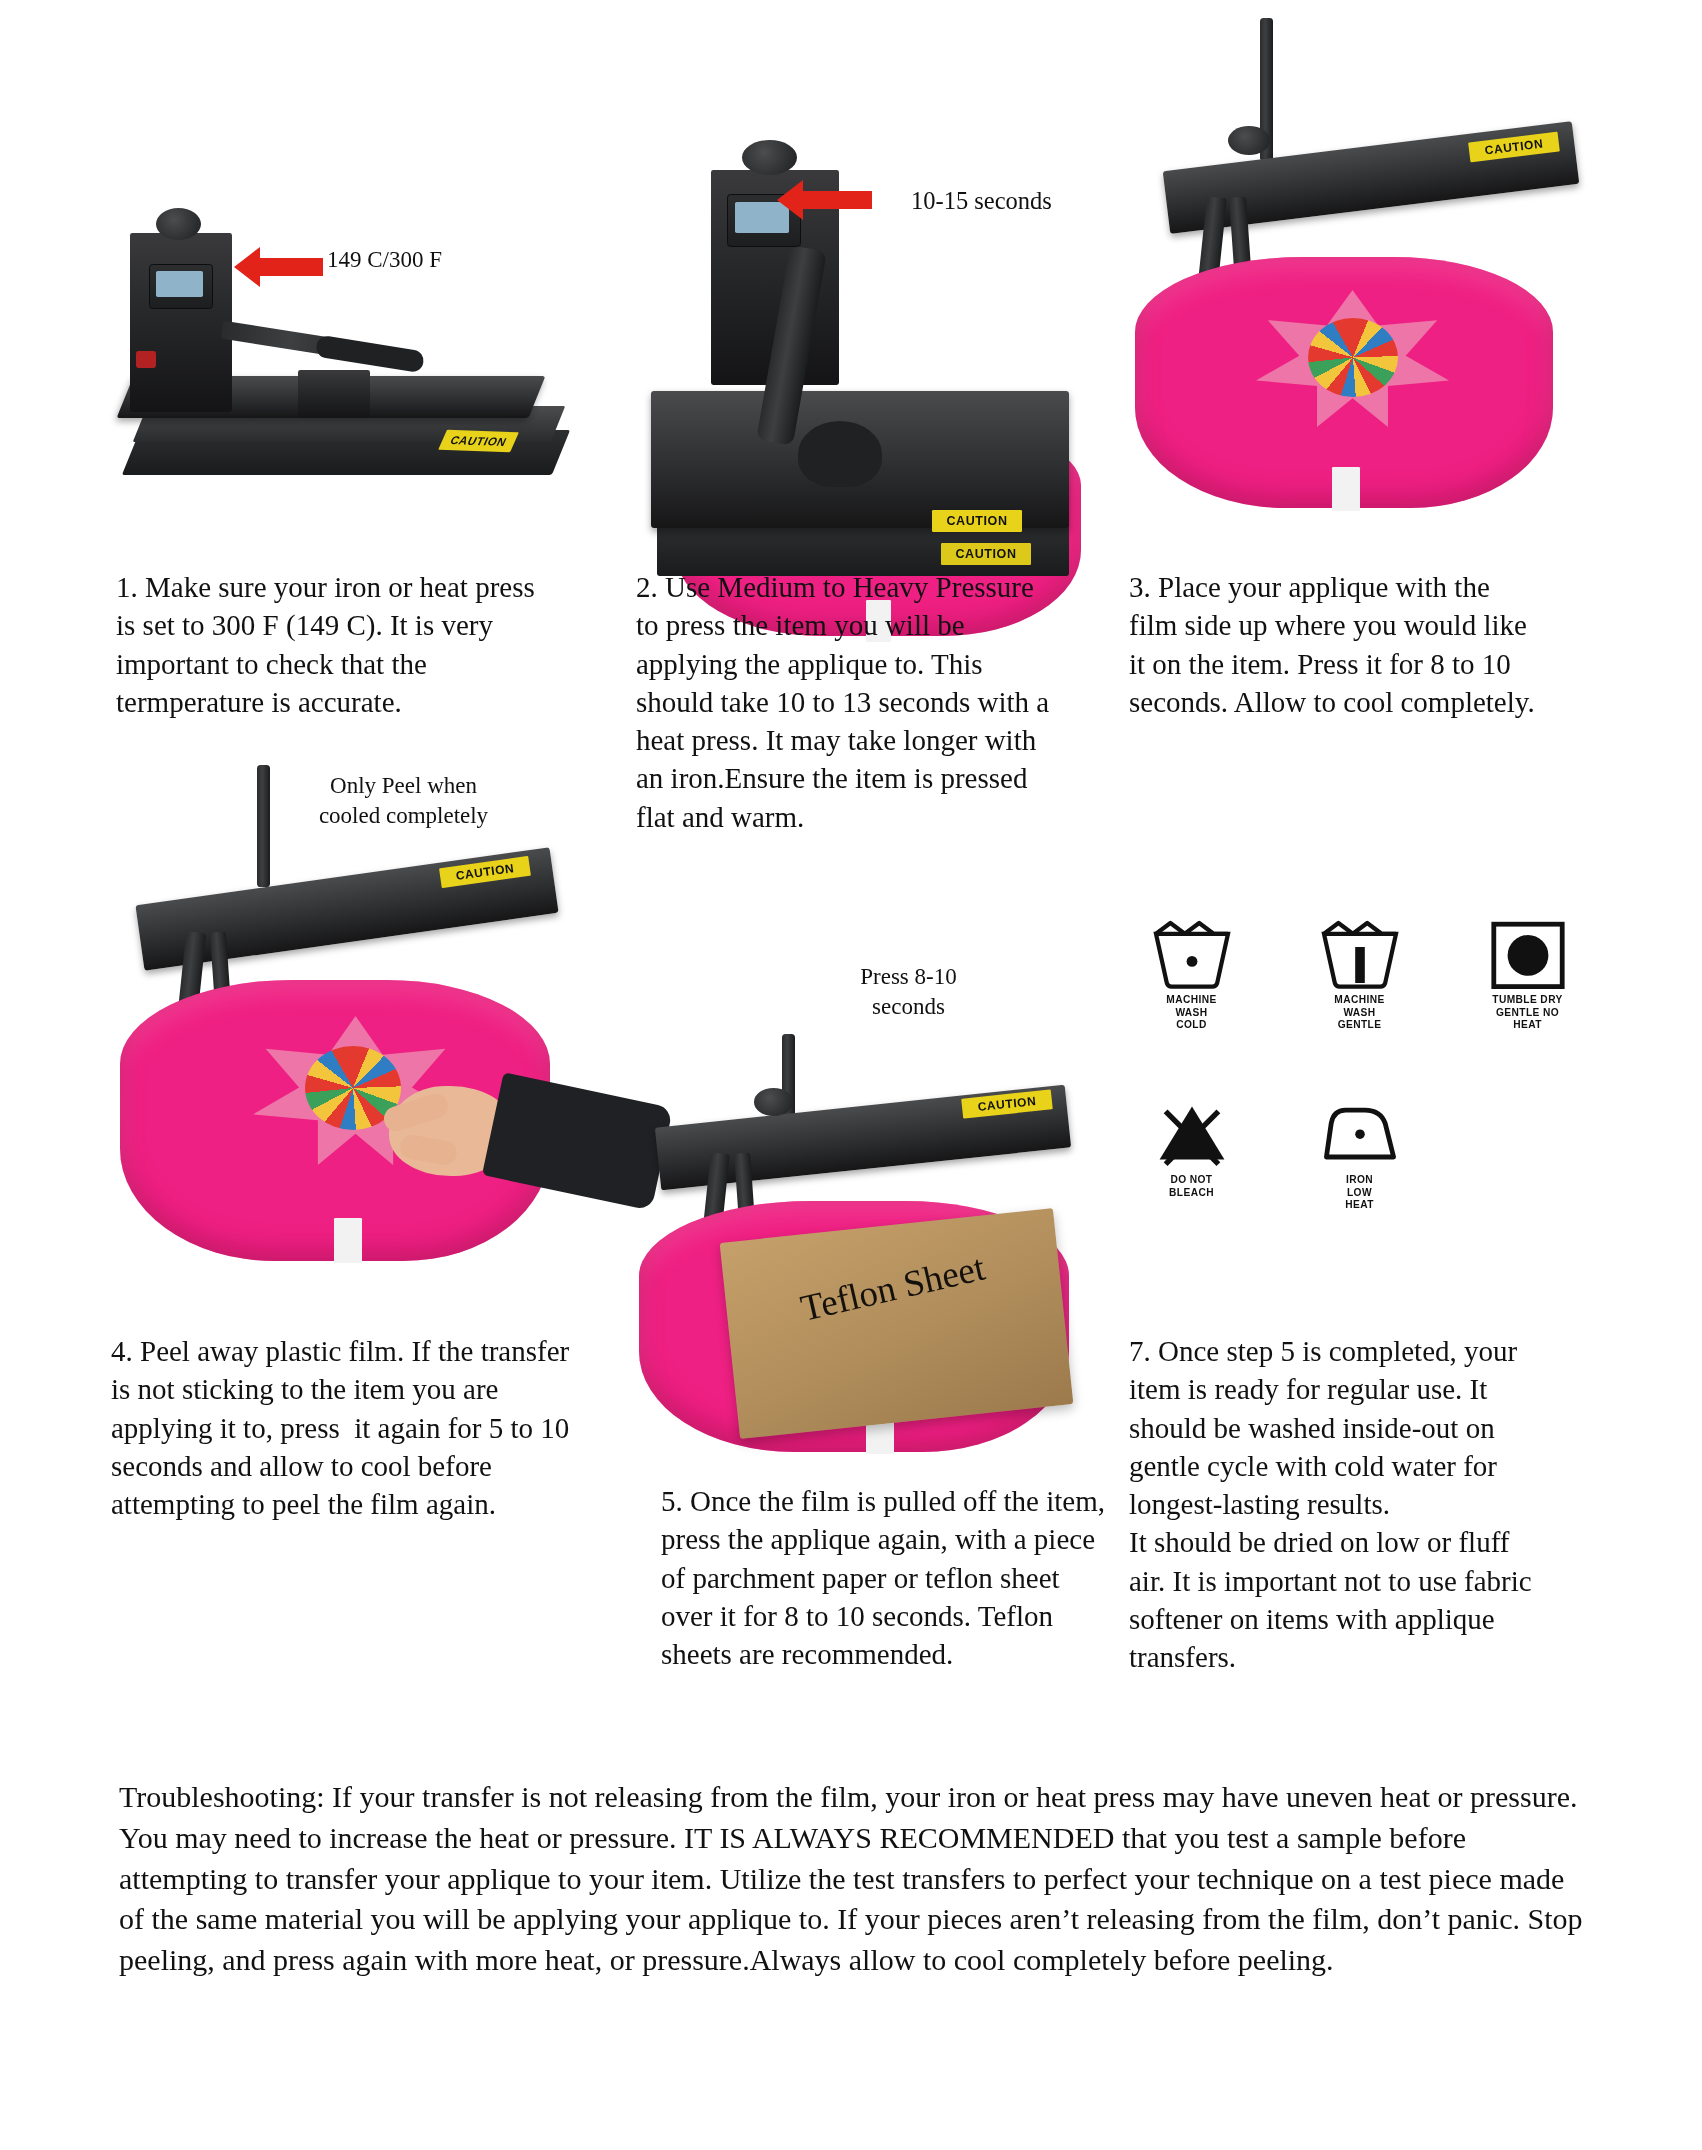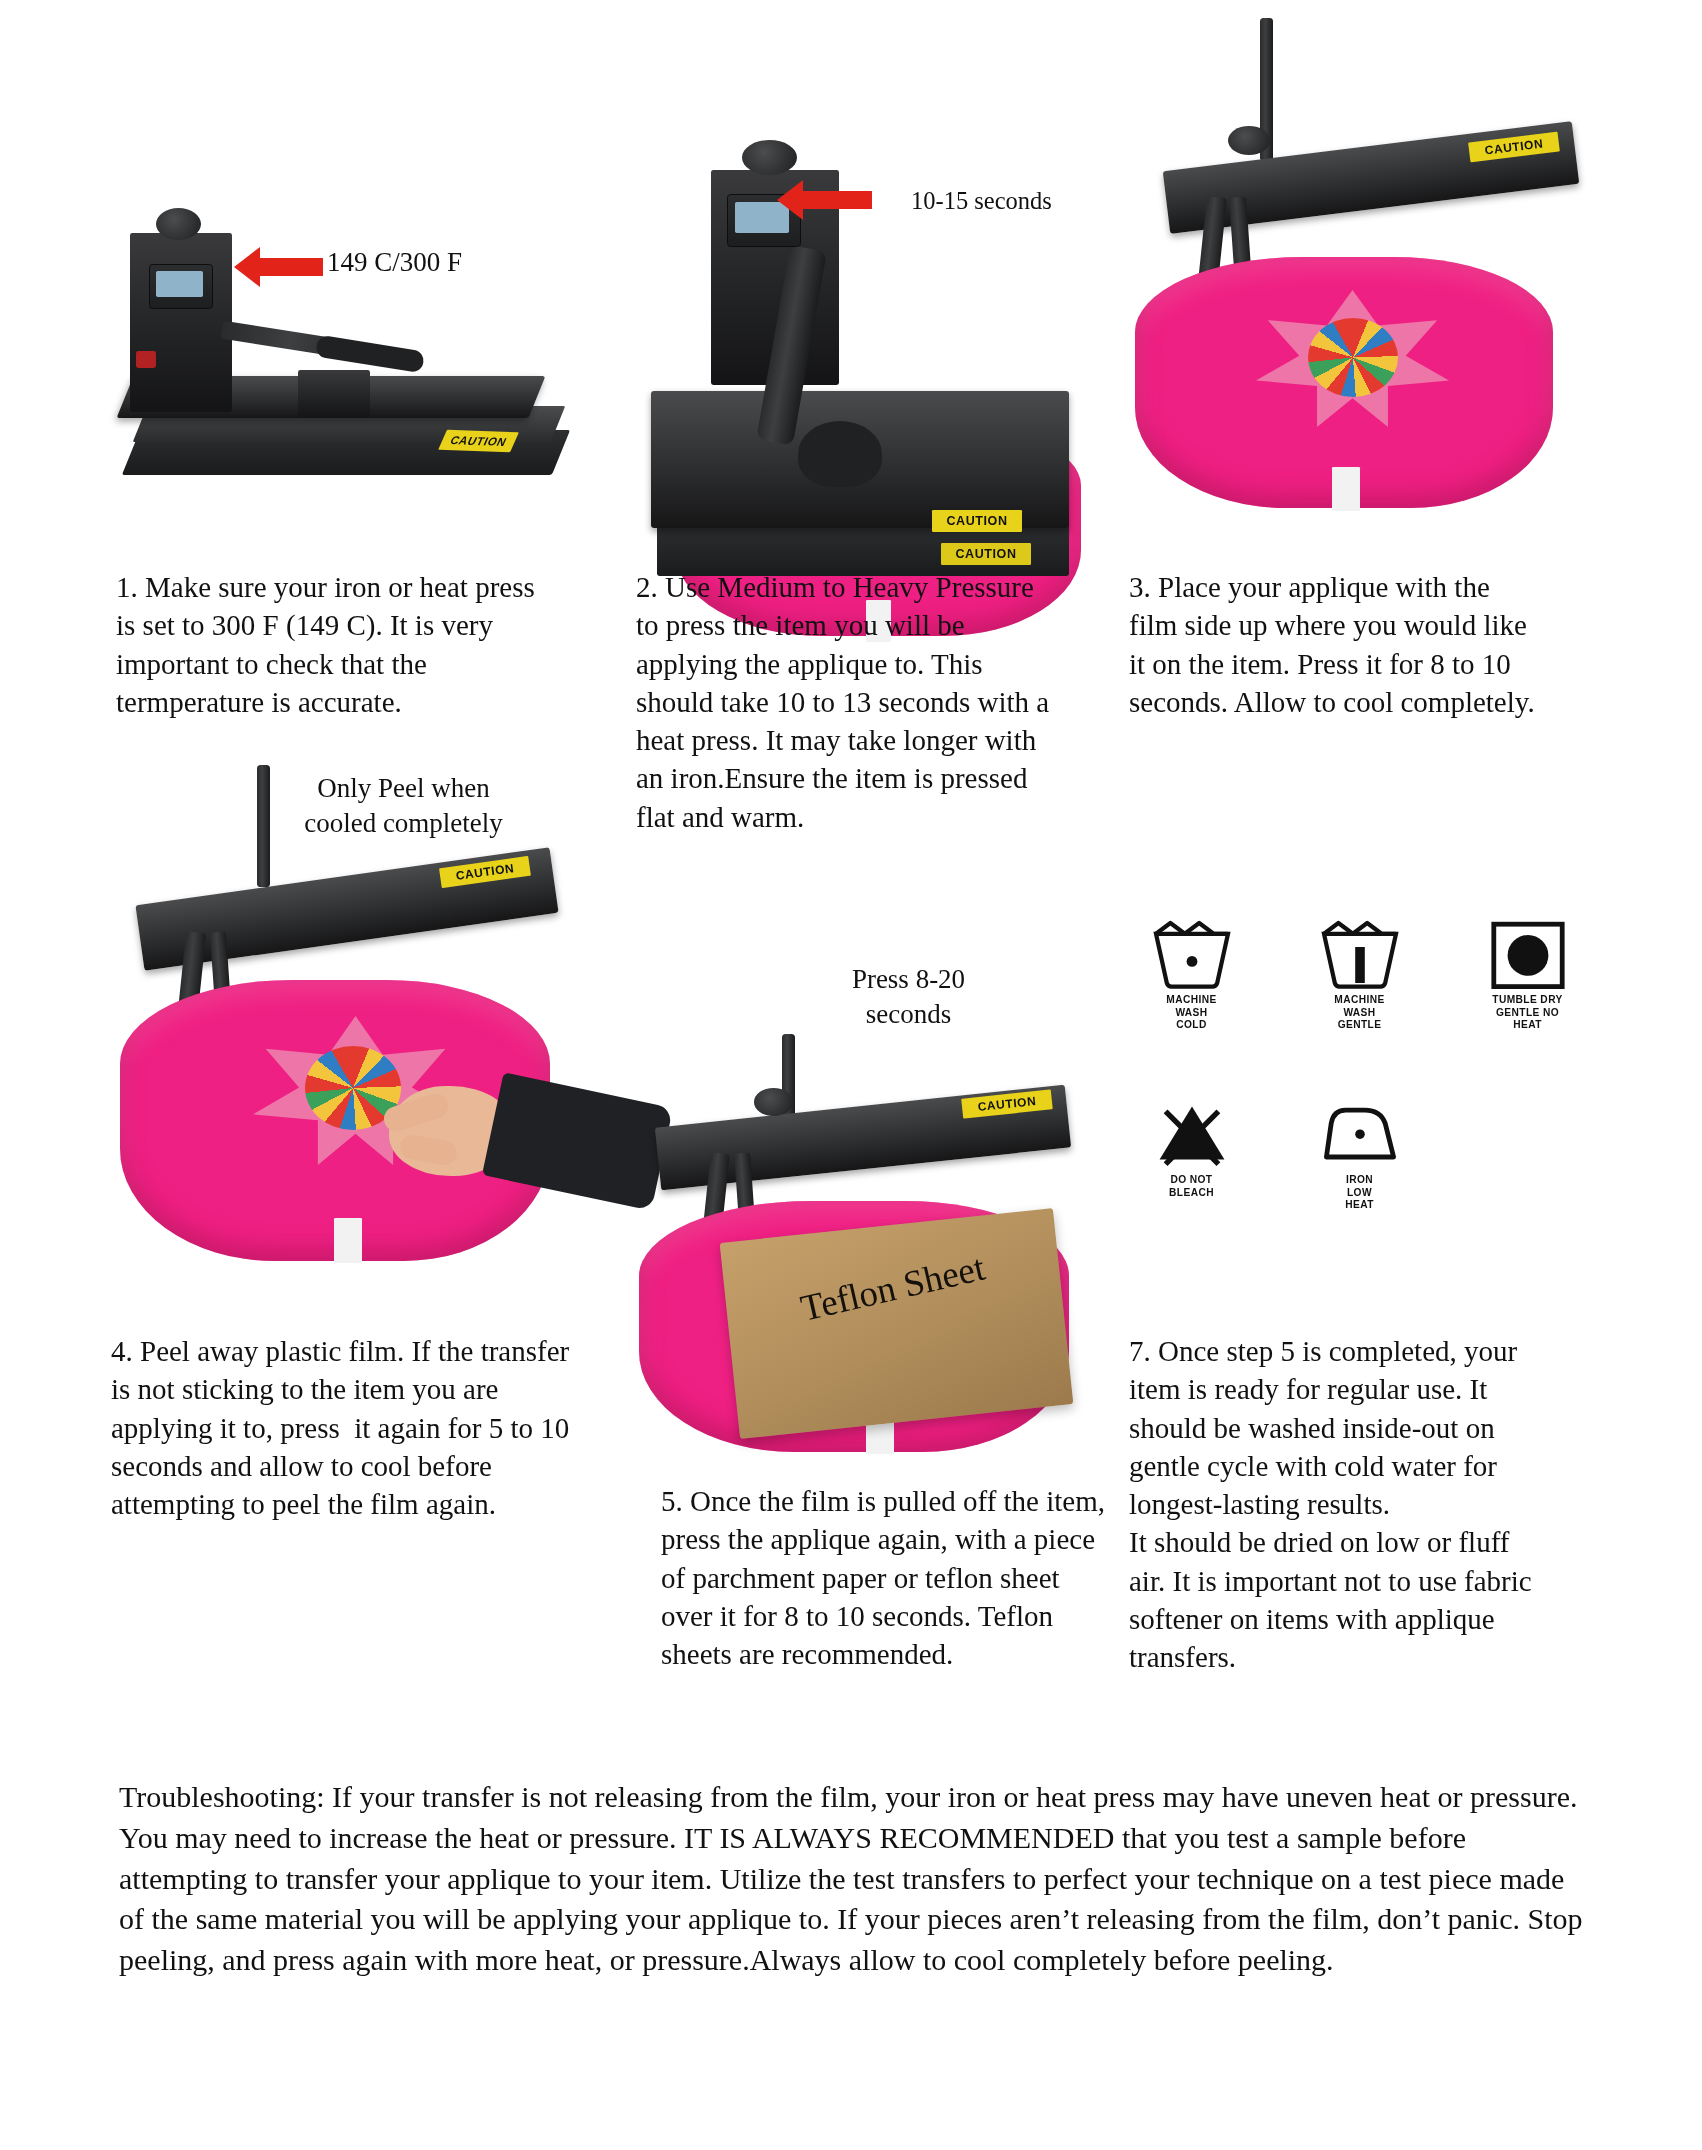--- a/index.html
+++ b/index.html
@@ -24,21 +24,21 @@
 
   .caption {
     font-family: "Liberation Serif", serif;
     font-size: 29px;
     line-height: 1.32;
     color: #111111;
     white-space: pre-wrap;
   }
   .annot {
     font-family: "Liberation Serif", serif;
-    font-size: 27px;
+    font-size: 23px;
     color: #111111;
     line-height: 1.3;
     text-align: center;
     white-space: pre-wrap;
   }
   .annot-small {
     font-size: 24.5px;
   }
   .troubleshoot {
     font-family: "Liberation Serif", serif;
@@ -323,21 +323,21 @@
     <div class="applique" style="left:197px; top:281px; width:96px; height:84px;"></div>
 
     <div class="hand" style="left:275px; top:299px; width:281px; height:179px;">
       <div class="palm" style="left:6px; top:21.5px; width:125px; height:90px;"></div>
       <div class="finger" style="left:0px; top:36px; width:66px; height:25px; transform: rotate(-18deg);"></div>
       <div class="finger" style="left:16.7px; top:74px; width:57px; height:24px; transform: rotate(10deg);"></div>
       <div class="sleeve" style="left:108px; top:25px; width:173px; height:105px;"></div>
     </div>
   </div>
 
-  <div class="annot abs" style="left:771px; top:962px; width:275px;">Press 8-20
+  <div class="annot abs" style="left:771px; top:962px; width:275px;">Press 8-10
 seconds</div>
 
   <div class="press abs" style="left:627px; top:1034px; width:478px; height:418px;">
     <div class="press-arm" style="left:155px; top:0px; width:13px; height:87px;"></div>
     <div class="press-plate-top" style="left:30px; top:72px; width:412px; height:63px; transform: rotate(-6deg);"></div>
     <div class="caution" style="left:335px; top:60px; width:90px; height:20.3px; transform: rotate(-6deg); font-size:12px;">CAUTION</div>
     <div class="knob" style="left:127px; top:54px; width:39px; height:27.5px;"></div>
     <div class="press-arm" style="left:78px; top:119px; width:19px; height:111px; transform: rotate(6deg);"></div>
     <div class="press-arm" style="left:111px; top:119px; width:15.5px; height:111px; transform: rotate(-4deg);"></div>
     <div class="shirt-soft" style="left:12px; top:167px; width:430px; height:251px;"></div>

